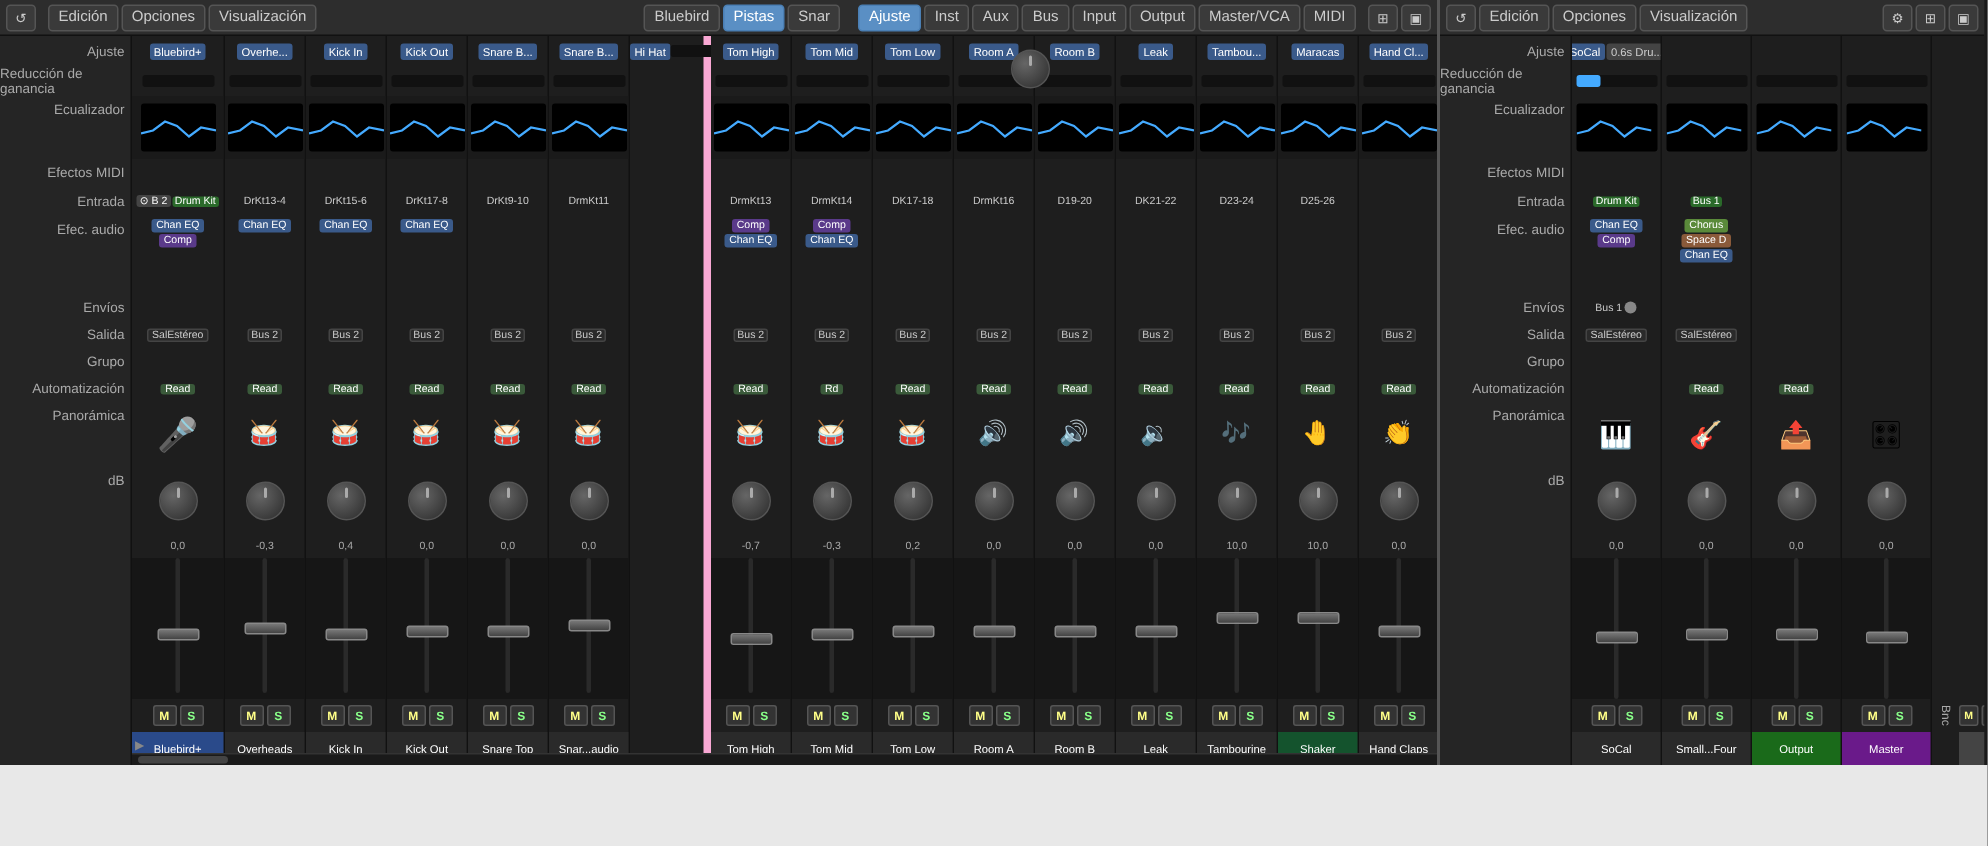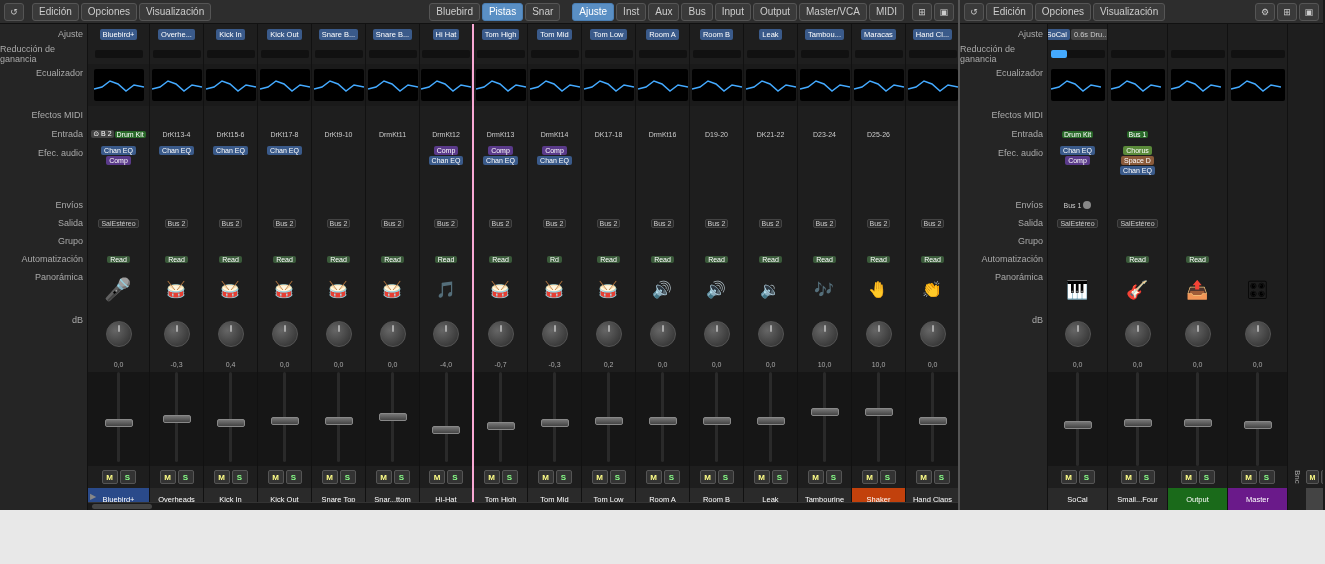--- a/index.html
+++ b/index.html
@@ -792,24 +792,24 @@
         <div style="width:28px;height:8px;background:linear-gradient(to bottom,#777,#444);border:1px solid #888;border-radius:2px;position:absolute;left:50%;transform:translateX(-50%);top:45%;cursor:pointer;"></div>
       </div>
     </div>
 
     <div class="channel-cell row-ms" style="height:22px;display:flex;flex-direction:row;align-items:center;justify-content:center;gap:2px;">
       <div class="ms-btn m" style="width:16px;height:14px;font-size:8px;color:#ff8;background:#333;border:1px solid #555;border-radius:2px;display:flex;align-items:center;justify-content:center;cursor:pointer;font-weight:bold;">M</div>
       <div class="ms-btn s" style="width:16px;height:14px;font-size:8px;color:#8f8;background:#333;border:1px solid #555;border-radius:2px;display:flex;align-items:center;justify-content:center;cursor:pointer;font-weight:bold;">S</div>
     </div>
 
     <div class="channel-cell row-name" style="height:22px;background:#2a2a2a;display:flex;align-items:center;justify-content:center;">
-      <div class="channel-name" style="font-size:7.5px;color:#fff;text-align:center;white-space:nowrap;overflow:hidden;text-overflow:ellipsis;padding:0 2px;width:100%;">Snar...ttom</div>
-    </div>
-  </div>
-  <div class="channel-strip" style="width:54px;min-width:54px;border-right:2px solid #f9a8d4;background:#1e1e1e;display:flex;flex-direction:column;">
+      <div class="channel-name" style="font-size:7.5px;color:#fff;text-align:center;white-space:nowrap;overflow:hidden;text-overflow:ellipsis;padding:0 2px;width:100%;">Snar...audio</div>
+    </div>
+  </div>
+  <div class="channel-strip" style="width:54px;min-width:54px;border-right:5px solid #f9a8d4;background:#1e1e1e;display:flex;flex-direction:row;">
 
     <div class="channel-cell row-adjust" style="height:20px;display:flex;align-items:center;justify-content:center;overflow:hidden;">
       <div style="font-size:7.5px;color:#fff;background:#3a5a8a;border-radius:2px;padding:1px 3px;white-space:nowrap;overflow:hidden;text-overflow:ellipsis;max-width:56px;cursor:pointer;">Hi Hat</div>
     </div>
 
     <div class="channel-cell" style="height:20px;display:flex;align-items:center;justify-content:center;">
       <div style="width:48px;height:8px;background:#111;border-radius:2px;"></div>
     </div>
 
     <div class="channel-cell row-eq" style="height:42px;display:flex;align-items:center;justify-content:center;">
@@ -1433,21 +1433,21 @@
       <div style="width:3px;height:100%;background:#2a2a2a;border-radius:2px;position:relative;">
         <div style="width:28px;height:8px;background:linear-gradient(to bottom,#777,#444);border:1px solid #888;border-radius:2px;position:absolute;left:50%;transform:translateX(-50%);top:40%;cursor:pointer;"></div>
       </div>
     </div>
 
     <div class="channel-cell row-ms" style="height:22px;display:flex;flex-direction:row;align-items:center;justify-content:center;gap:2px;">
       <div class="ms-btn m" style="width:16px;height:14px;font-size:8px;color:#ff8;background:#333;border:1px solid #555;border-radius:2px;display:flex;align-items:center;justify-content:center;cursor:pointer;font-weight:bold;">M</div>
       <div class="ms-btn s" style="width:16px;height:14px;font-size:8px;color:#8f8;background:#333;border:1px solid #555;border-radius:2px;display:flex;align-items:center;justify-content:center;cursor:pointer;font-weight:bold;">S</div>
     </div>
 
-    <div class="channel-cell row-name" style="height:22px;background:#c2410c;display:flex;align-items:center;justify-content:center;">
+    <div class="channel-cell row-name" style="height:22px;background:#14532d;display:flex;align-items:center;justify-content:center;">
       <div class="channel-name" style="font-size:7.5px;color:#fff;text-align:center;white-space:nowrap;overflow:hidden;text-overflow:ellipsis;padding:0 2px;width:100%;">Shaker</div>
     </div>
   </div>
   <div class="channel-strip" style="width:54px;min-width:54px;border-right:1px solid #111;background:#1e1e1e;display:flex;flex-direction:column;">
 
     <div class="channel-cell row-adjust" style="height:20px;display:flex;align-items:center;justify-content:center;overflow:hidden;">
       <div style="font-size:7.5px;color:#fff;background:#3a5a8a;border-radius:2px;padding:1px 3px;white-space:nowrap;overflow:hidden;text-overflow:ellipsis;max-width:56px;cursor:pointer;">Hand Cl...</div>
     </div>
 
     <div class="channel-cell" style="height:20px;display:flex;align-items:center;justify-content:center;">

